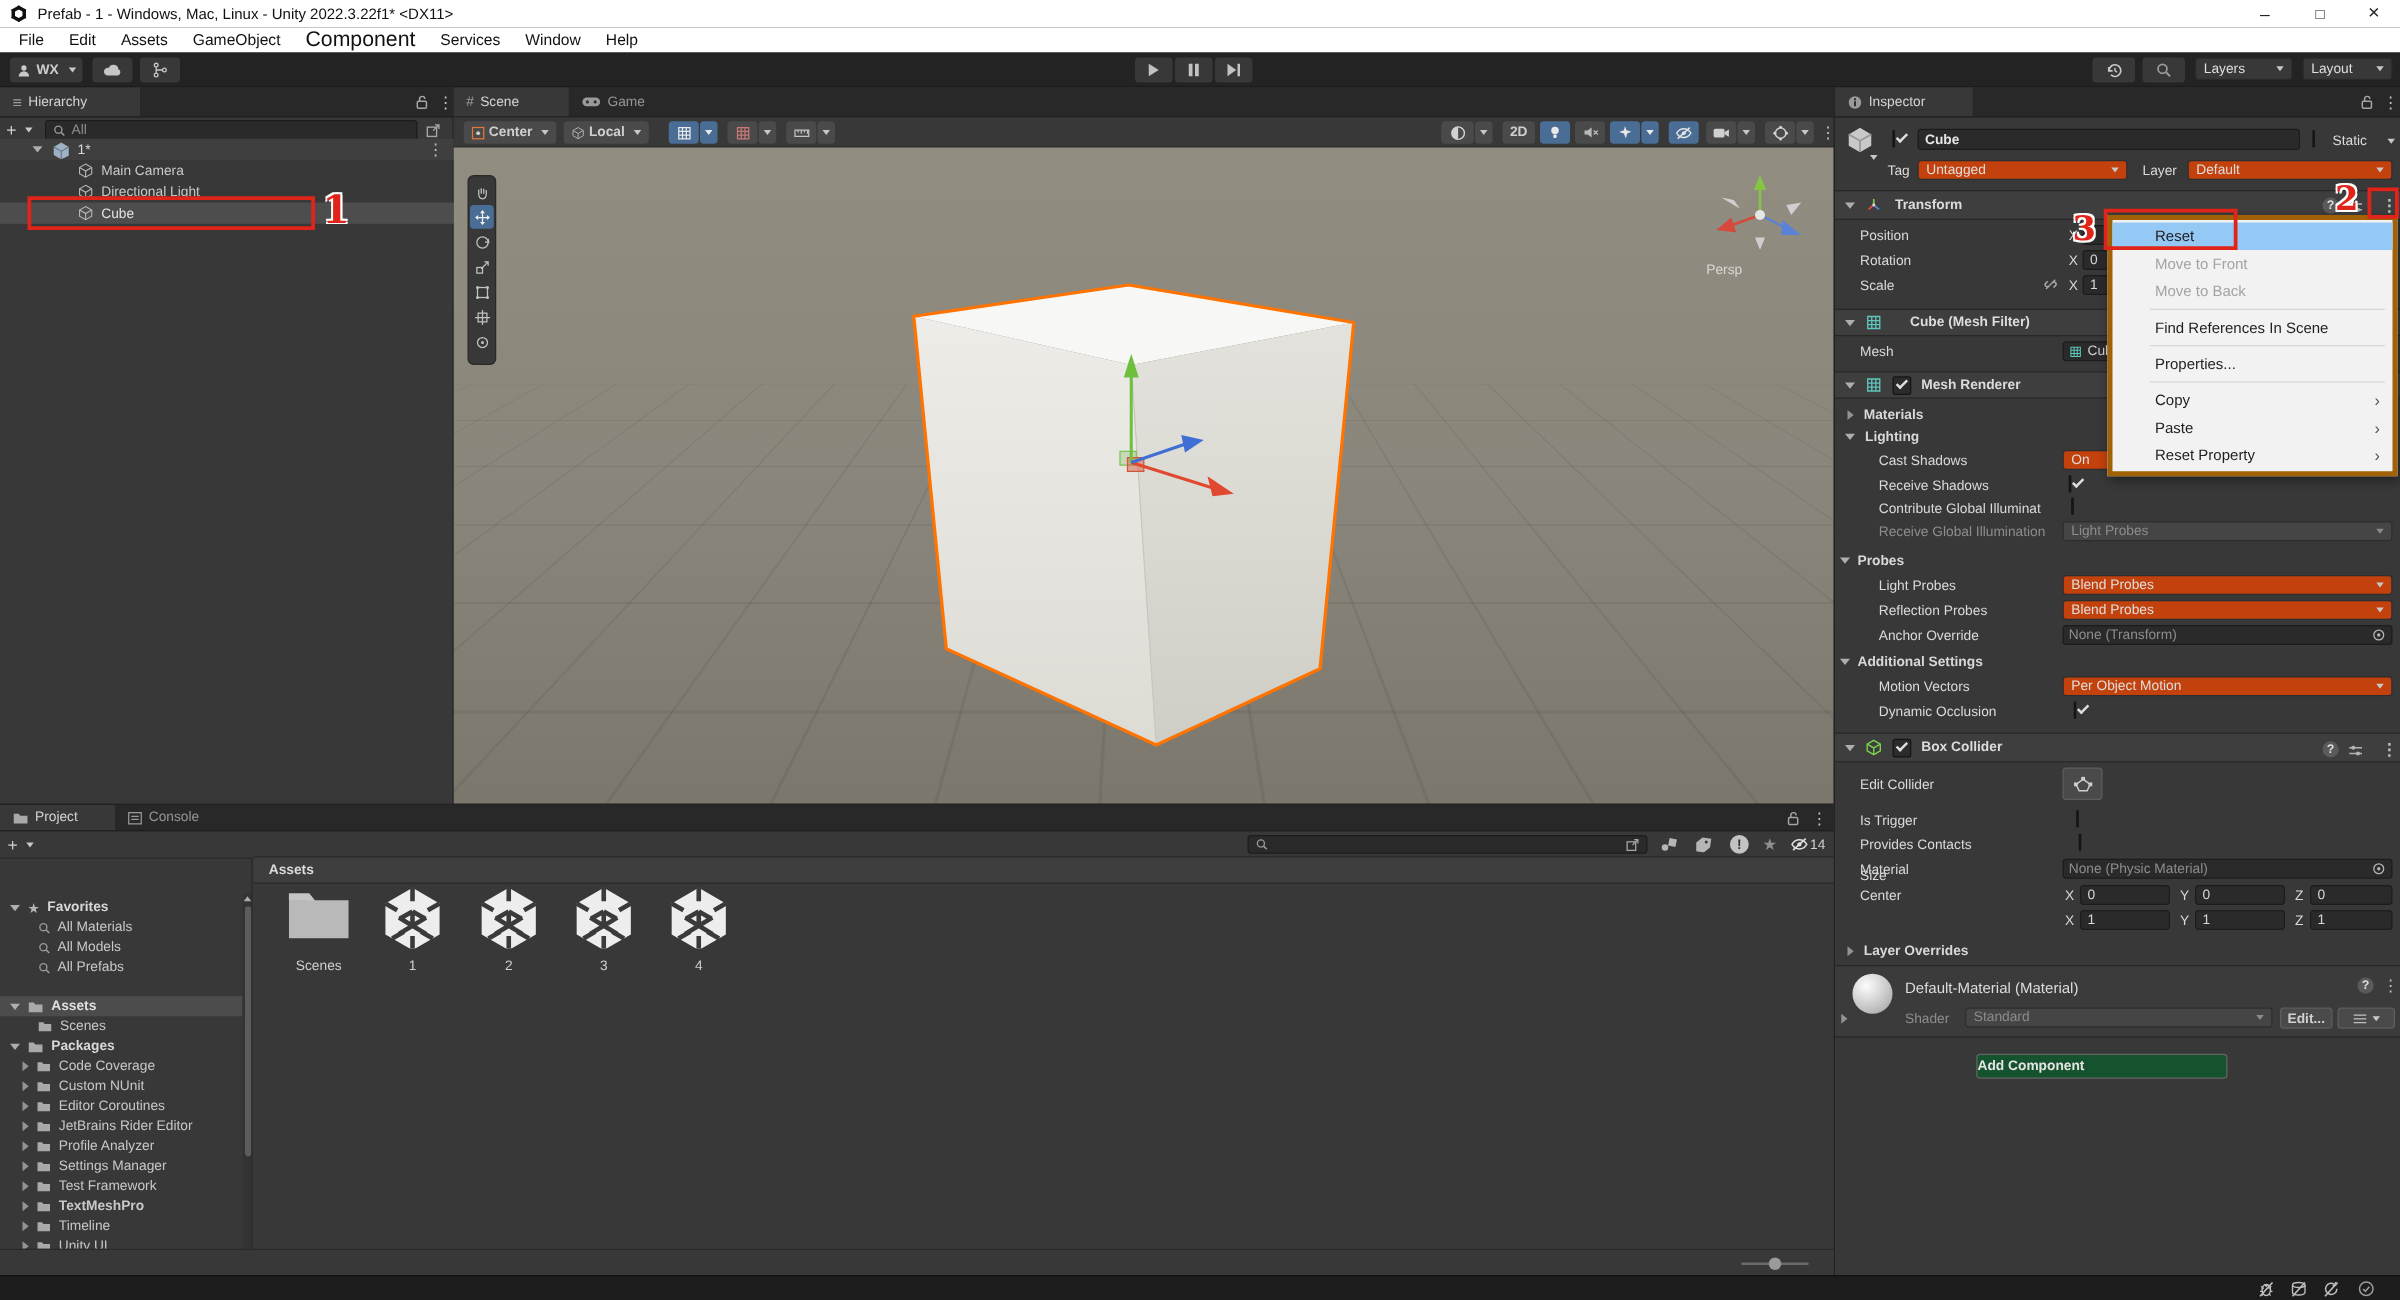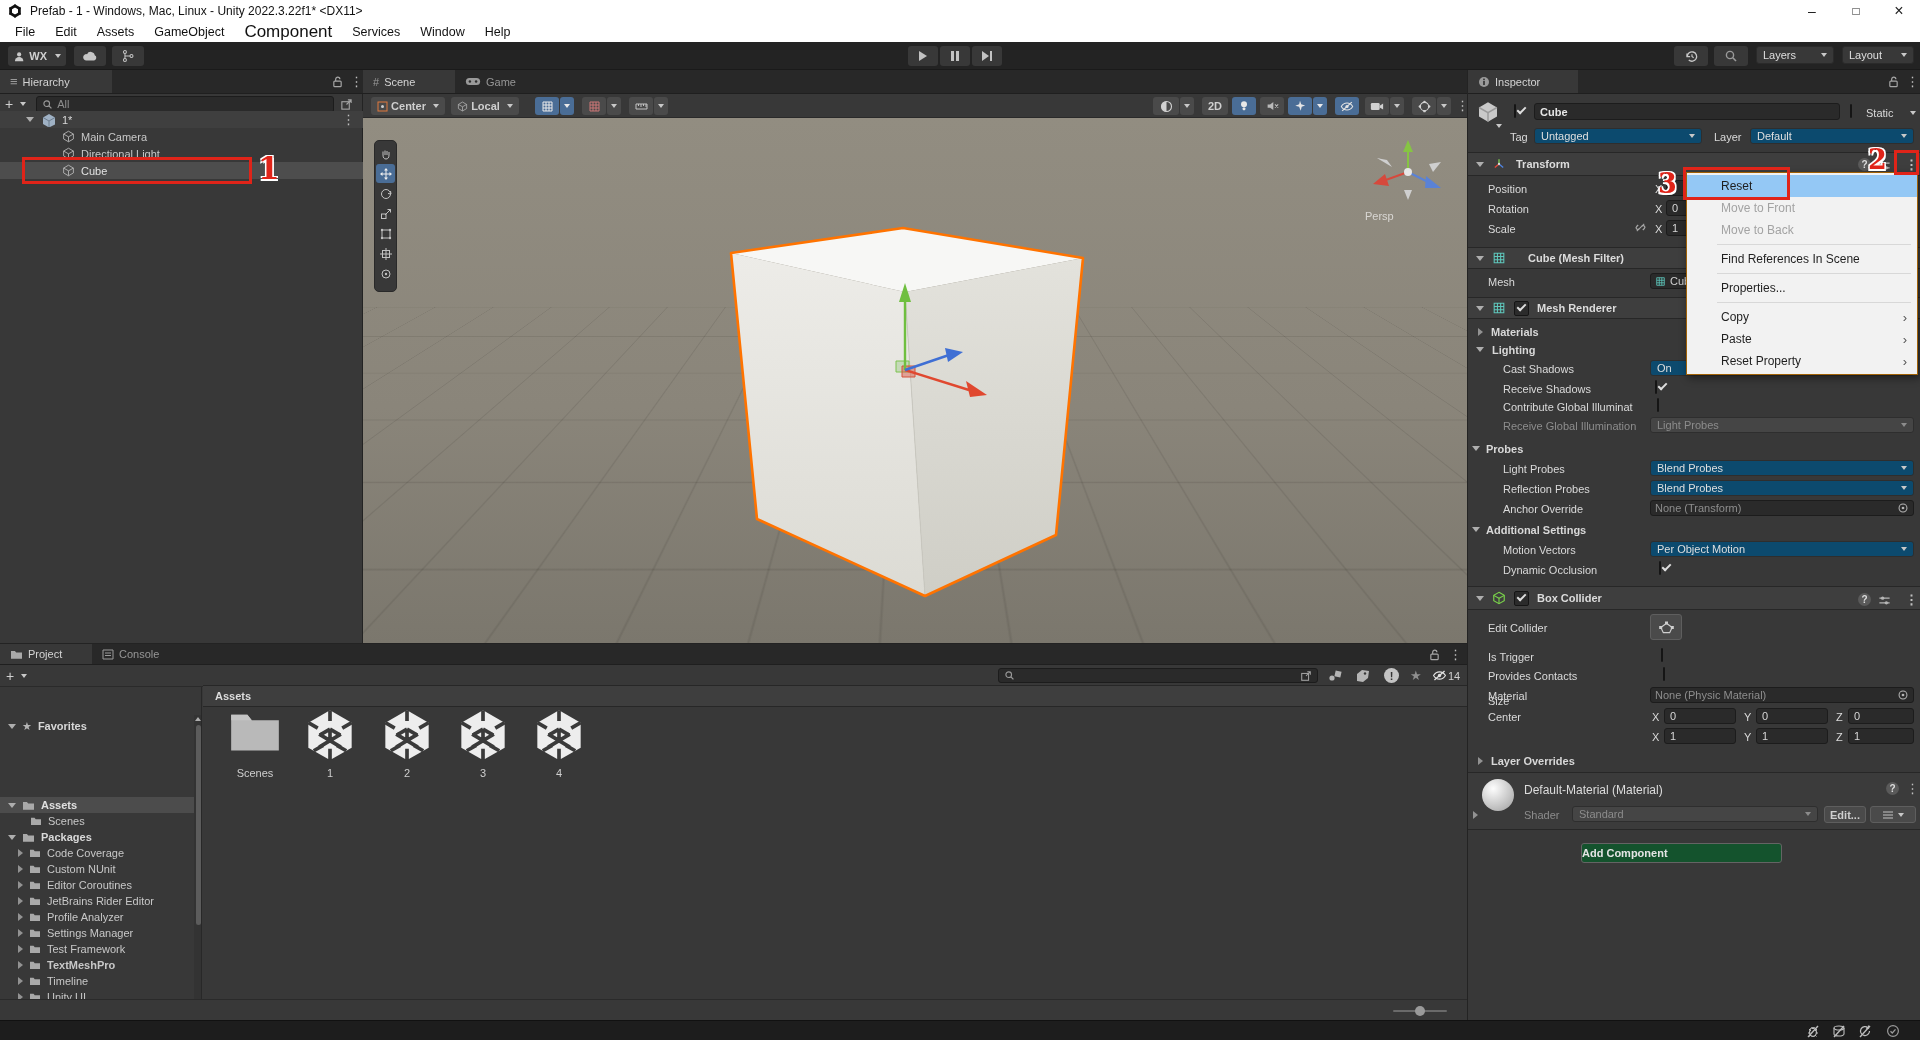--- a/index.html
+++ b/index.html
@@ -7,21 +7,21 @@
   .r{position:absolute;box-sizing:border-box;}
   .f{display:flex;align-items:center;}
   .b{font-weight:bold;}
   .dim{color:#8d8d8d;}
   
   .tri{width:0;height:0;border-left:4px solid transparent;border-right:4px solid transparent;border-top:5px solid #aeaeae;}
   .trir{width:0;height:0;border-top:4px solid transparent;border-bottom:4px solid transparent;border-left:5px solid #929292;}
   .caret{width:0;height:0;border-left:3.5px solid transparent;border-right:3.5px solid transparent;border-top:4px solid #c8c8c8;margin-left:4px;}
   
   .field{background:#2a2a2a;border:1px solid #1c1c1c;border-radius:3px;color:#d6d6d6;display:flex;align-items:center;padding:0 5px;height:16px;}
-  .dd{background:#0c4a6e;border:1px solid #2e2e2e;border-radius:3px;color:#dfdfdf;display:flex;align-items:center;height:16px;padding:0 6px;justify-content:space-between;}
+  .dd{background:#c2410c;border:1px solid #2e2e2e;border-radius:3px;color:#dfdfdf;display:flex;align-items:center;height:16px;padding:0 6px;justify-content:space-between;}
   .dd.dis{background:#454545;color:#8c8c8c;}
   .obj{background:#2a2a2a;border:1px solid #1c1c1c;border-radius:3px;color:#cfcfcf;display:flex;align-items:center;height:16px;padding:0 4px;justify-content:space-between;}
   .chk{width:13px;height:13px;background:#2b2b2b;border:1px solid #151515;border-radius:2px;position:relative;}
   .chk.on::after{content:"";position:absolute;left:2px;top:2px;width:7px;height:3px;border-left:2px solid #dedede;border-bottom:2px solid #dedede;transform:rotate(-45deg);}
   .ibtn{background:#4a4a4a;border-radius:3px;display:flex;align-items:center;justify-content:center;color:#cfcfcf;font-weight:bold;}
   .ibtn.blue{background:#4a6d96;}
   .tabstrip{background:#282828;border-bottom:1px solid #1f1f1f;}
   .tab{background:#383838;height:100%;display:flex;align-items:center;gap:5px;padding:0 10px;color:#d4d4d4;}
   .tab.off{background:transparent;color:#969696;}
   .shdr{background:#3e3e3e;border-top:1px solid #272727;border-bottom:1px solid #272727;display:flex;align-items:center;font-weight:bold;color:#dcdcdc;}
@@ -800,20 +800,43 @@
       </span>
     <span class="r" style="left:1448px;top:5px;color:#cfcfcf;">14</span>
   </div>
 
   <div class="r" style="left:0;top:43px;width:202px;height:334px;border-right:1px solid #282828;overflow:hidden;">
     <div class="treerow" style="top:31px;">
       <span class="tri" style="margin-left:8px;"></span>
       <span style="margin-left:6px;color:#b5b5b5;">★</span>
       <span class="b" style="margin-left:6px;color:#d8d8d8;">Favorites</span>
     </div>
+    <div style="position:absolute;top:47px;left:0;width:194px;">
+
+        <div class="f" style="height:16px;">
+          <svg width="11" height="11" style="margin-left:30px;">
+            <use href="#i-mag"></use>
+          </svg>
+          <span style="margin-left:5px;">All Materials</span>
+        </div>
+
+        <div class="f" style="height:16px;">
+          <svg width="11" height="11" style="margin-left:30px;">
+            <use href="#i-mag"></use>
+          </svg>
+          <span style="margin-left:5px;">All Models</span>
+        </div>
+
+        <div class="f" style="height:16px;">
+          <svg width="11" height="11" style="margin-left:30px;">
+            <use href="#i-mag"></use>
+          </svg>
+          <span style="margin-left:5px;">All Prefabs</span>
+        </div>
+      </div>
     <div class="treerow" style="top:110px;background:#4c4c4c;">
       <span class="tri" style="margin-left:8px;"></span>
       <svg width="13" height="11" style="margin-left:6px;">
           <use href="#i-folder"></use>
         </svg>
       <span class="b" style="margin-left:6px;color:#e0e0e0;">Assets</span>
     </div>
     <div class="treerow" style="top:126px;">
       <svg width="12" height="10" style="margin-left:30px;">
           <use href="#i-folder"></use>
@@ -991,21 +1014,21 @@
       </svg>
     </span>
   <span class="r" style="left:1886px;top:3px;">
       <svg width="14" height="14">
         <circle cx="7" cy="7" r="5.4" fill="none" stroke="#9a9a9a" stroke-width="1.2"></circle>
         <path d="M4.5 7.2 6.3 9l3.2-3.6" fill="none" stroke="#9a9a9a" stroke-width="1.3"></path>
       </svg>
     </span>
 </div>
 
-<div class="r" style="left:1686px;top:172px;width:232px;background:#f2f2f2;border:1px solid #a16207;box-shadow:2px 3px 8px rgba(0,0,0,.45);z-index:50;padding:2px 0;">
+<div class="r" style="left:1686px;top:172px;width:232px;background:#f2f2f2;border:4px solid #a16207;box-shadow:2px 3px 8px rgba(0,0,0,.45);z-index:50;padding:2px 0;">
   <div class="mrow" style="background:#94c8f5;">
       <span>Reset</span>
     </div>
   <div class="mrow dis">
       <span>Move to Front</span>
     </div>
   <div class="mrow dis">
       <span>Move to Back</span>
     </div>
   <div class="msep"></div>

